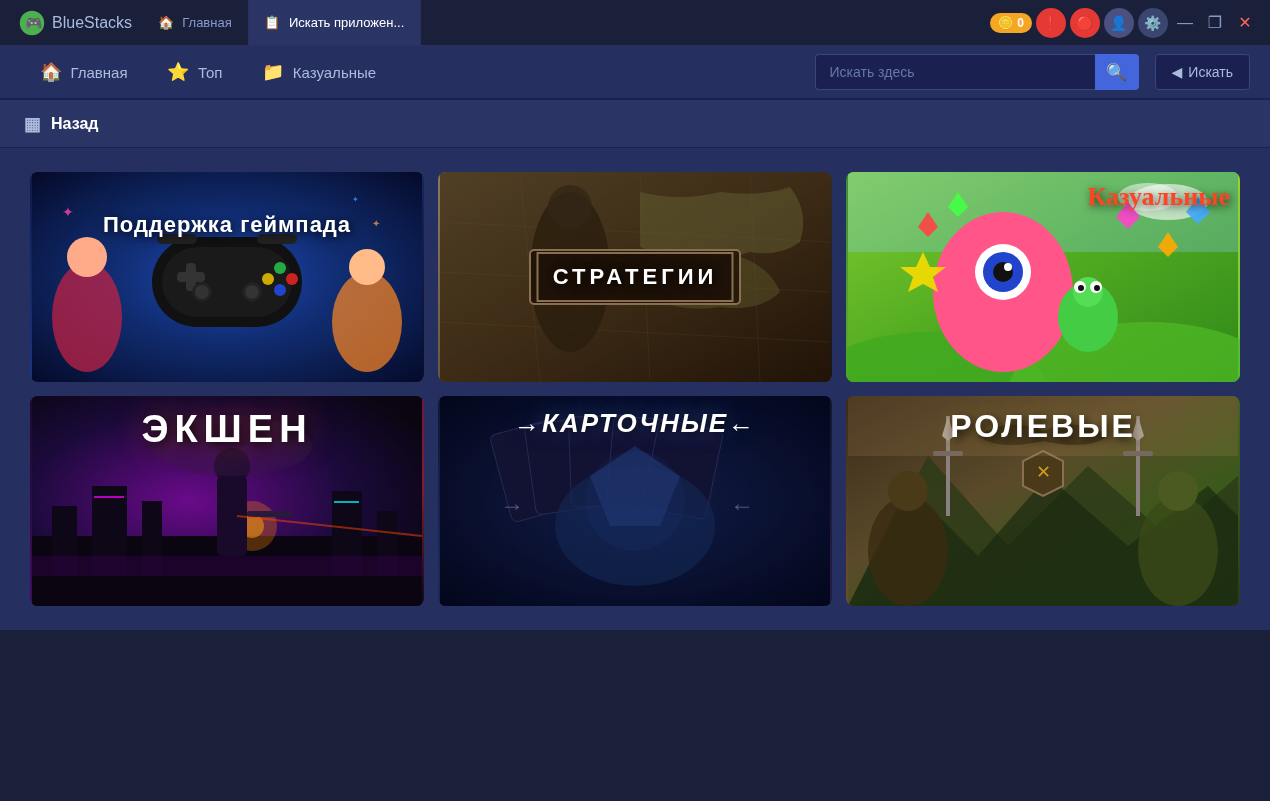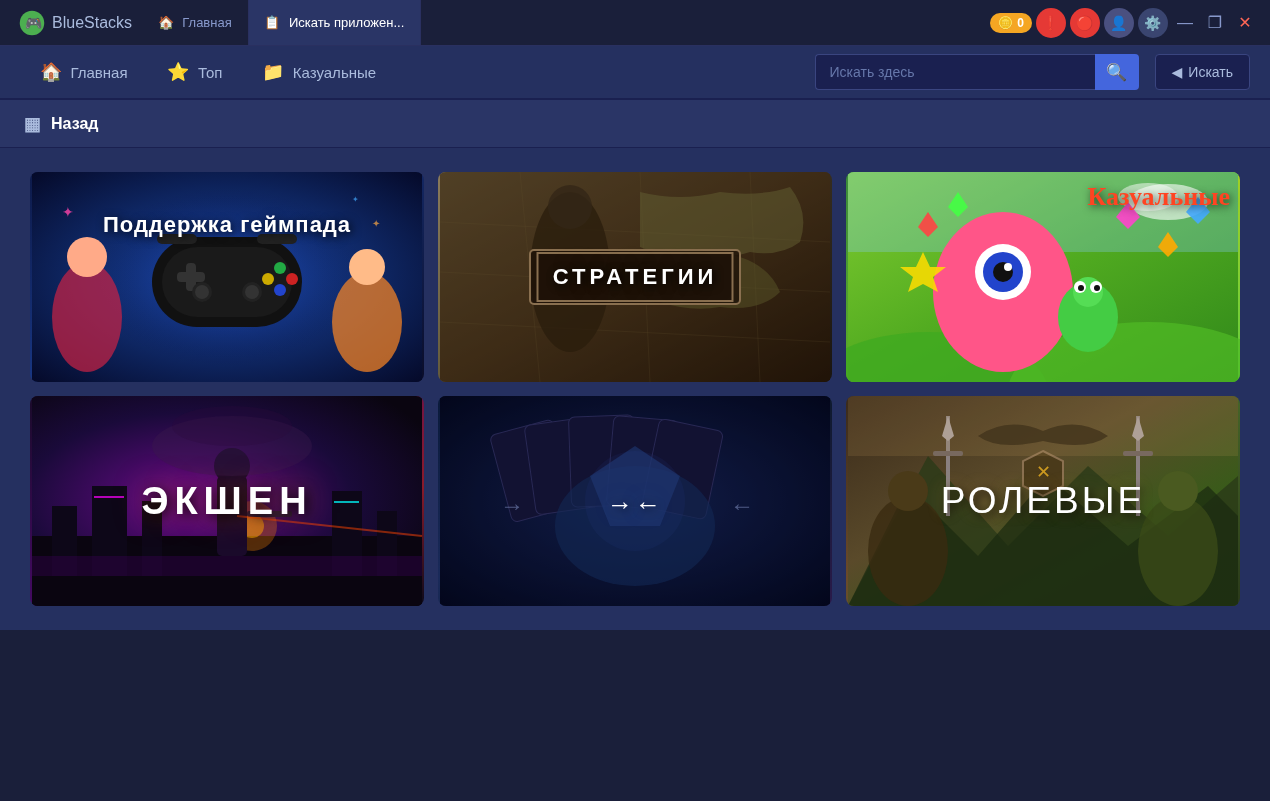--- a/index.html
+++ b/index.html
@@ -209,21 +209,20 @@
       width: 100%;
       height: 100%;
       position: absolute;
       top: 0; left: 0;
     }
 
     .card-label {
       position: absolute;
       bottom: 0; left: 0; right: 0;
       display: flex;
-      align-items: center;
       justify-content: center;
       font-size: 28px;
       font-weight: 900;
       color: white;
       text-shadow: 2px 2px 8px rgba(0,0,0,0.8), 0 0 20px rgba(0,0,0,0.6);
       padding: 12px;
       height: 100%;
       letter-spacing: 2px;
       text-transform: uppercase;
     }
@@ -551,20 +550,21 @@
           <circle cx="195" cy="105" r="50" fill="#4466cc" opacity="0.1"></circle>
 
           <text x="60" y="115" font-size="24" fill="#8899cc" opacity="0.8">→</text>
           <text x="290" y="115" font-size="24" fill="#8899cc" opacity="0.8">←</text>
 
           <rect width="390" height="210" fill="#000022" opacity="0.3"></rect>
         </svg>
       </div>
       <div class="card-label" style="font-size:26px; font-weight:900; letter-spacing:2px; text-shadow:2px 2px 10px rgba(0,0,0,0.9), 0 0 20px rgba(100,150,255,0.5); font-style:italic;">
         <span>→</span>
+          <span>Карточные</span>
           <span>←</span>
       </div>
     </div>
 
     <div class="genre-card card-rpg">
       <div class="card-bg">
         <svg width="100%" height="100%" viewBox="0 0 390 210" xmlns="http://www.w3.org/2000/svg">
           <defs>
             <linearGradient id="rpg1" x1="0%" y1="0%" x2="100%" y2="100%">
               <stop offset="0%" stop-color="#3a2a1a"></stop>
@@ -592,21 +592,21 @@
           <polygon points="290,20 296,40 290,45 284,40" fill="#aaa0a0"></polygon>
 
           <ellipse cx="60" cy="155" rx="40" ry="55" fill="#3a2a10" opacity="0.8"></ellipse>
           <circle cx="60" cy="95" r="20" fill="#4a3a18"></circle>
           <ellipse cx="330" cy="155" rx="40" ry="55" fill="#3a4a18" opacity="0.8"></ellipse>
           <circle cx="330" cy="95" r="20" fill="#4a5a20"></circle>
 
           <rect width="390" height="60" fill="#c8a060" opacity="0.15"></rect>
         </svg>
       </div>
-      <div class="card-label" style="font-size:37px; font-weight:400; text-shadow:3px 3px 10px rgba(0,0,0,0.9), 0 0 15px rgba(200,160,60,0.4); letter-spacing:3px;">
+      <div class="card-label" style="font-size:32px; font-weight:700; text-shadow:3px 3px 10px rgba(0,0,0,0.9), 0 0 15px rgba(200,160,60,0.4); letter-spacing:3px;">
         <span>Ролевые</span>
       </div>
     </div>
 
   </div>
 </div>
 
 <div class="bottom-bar"></div>
 
 </body></html>

